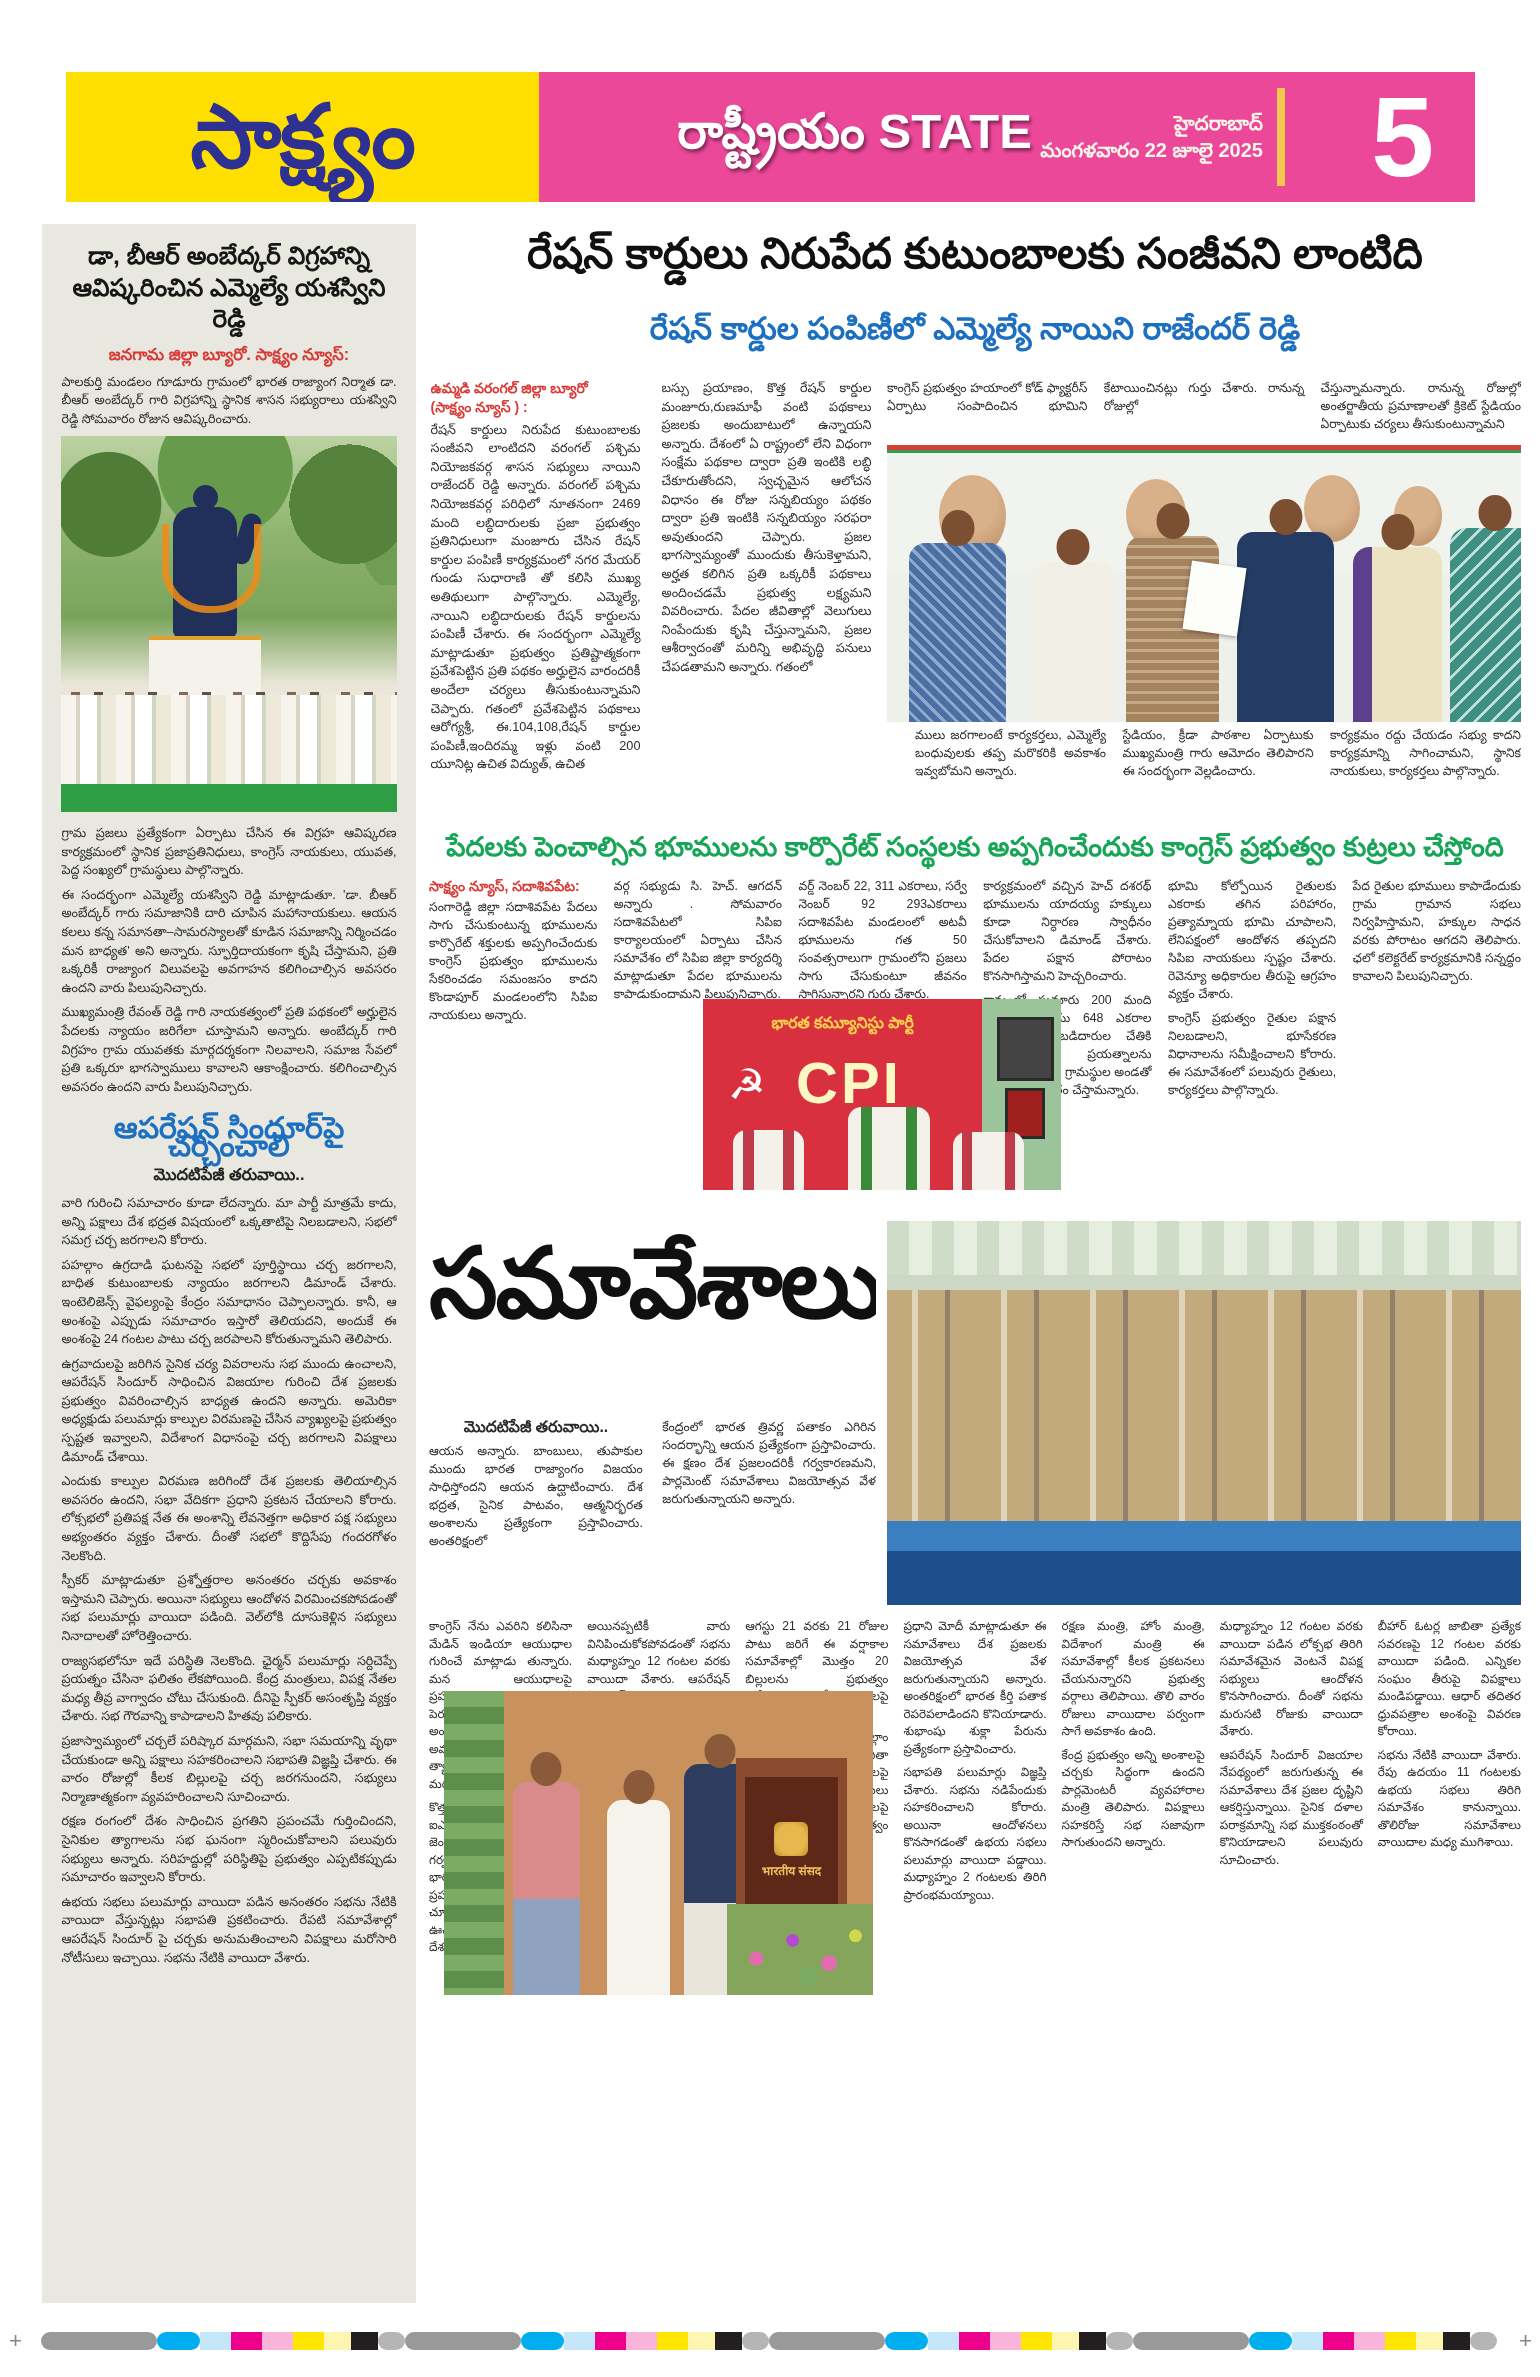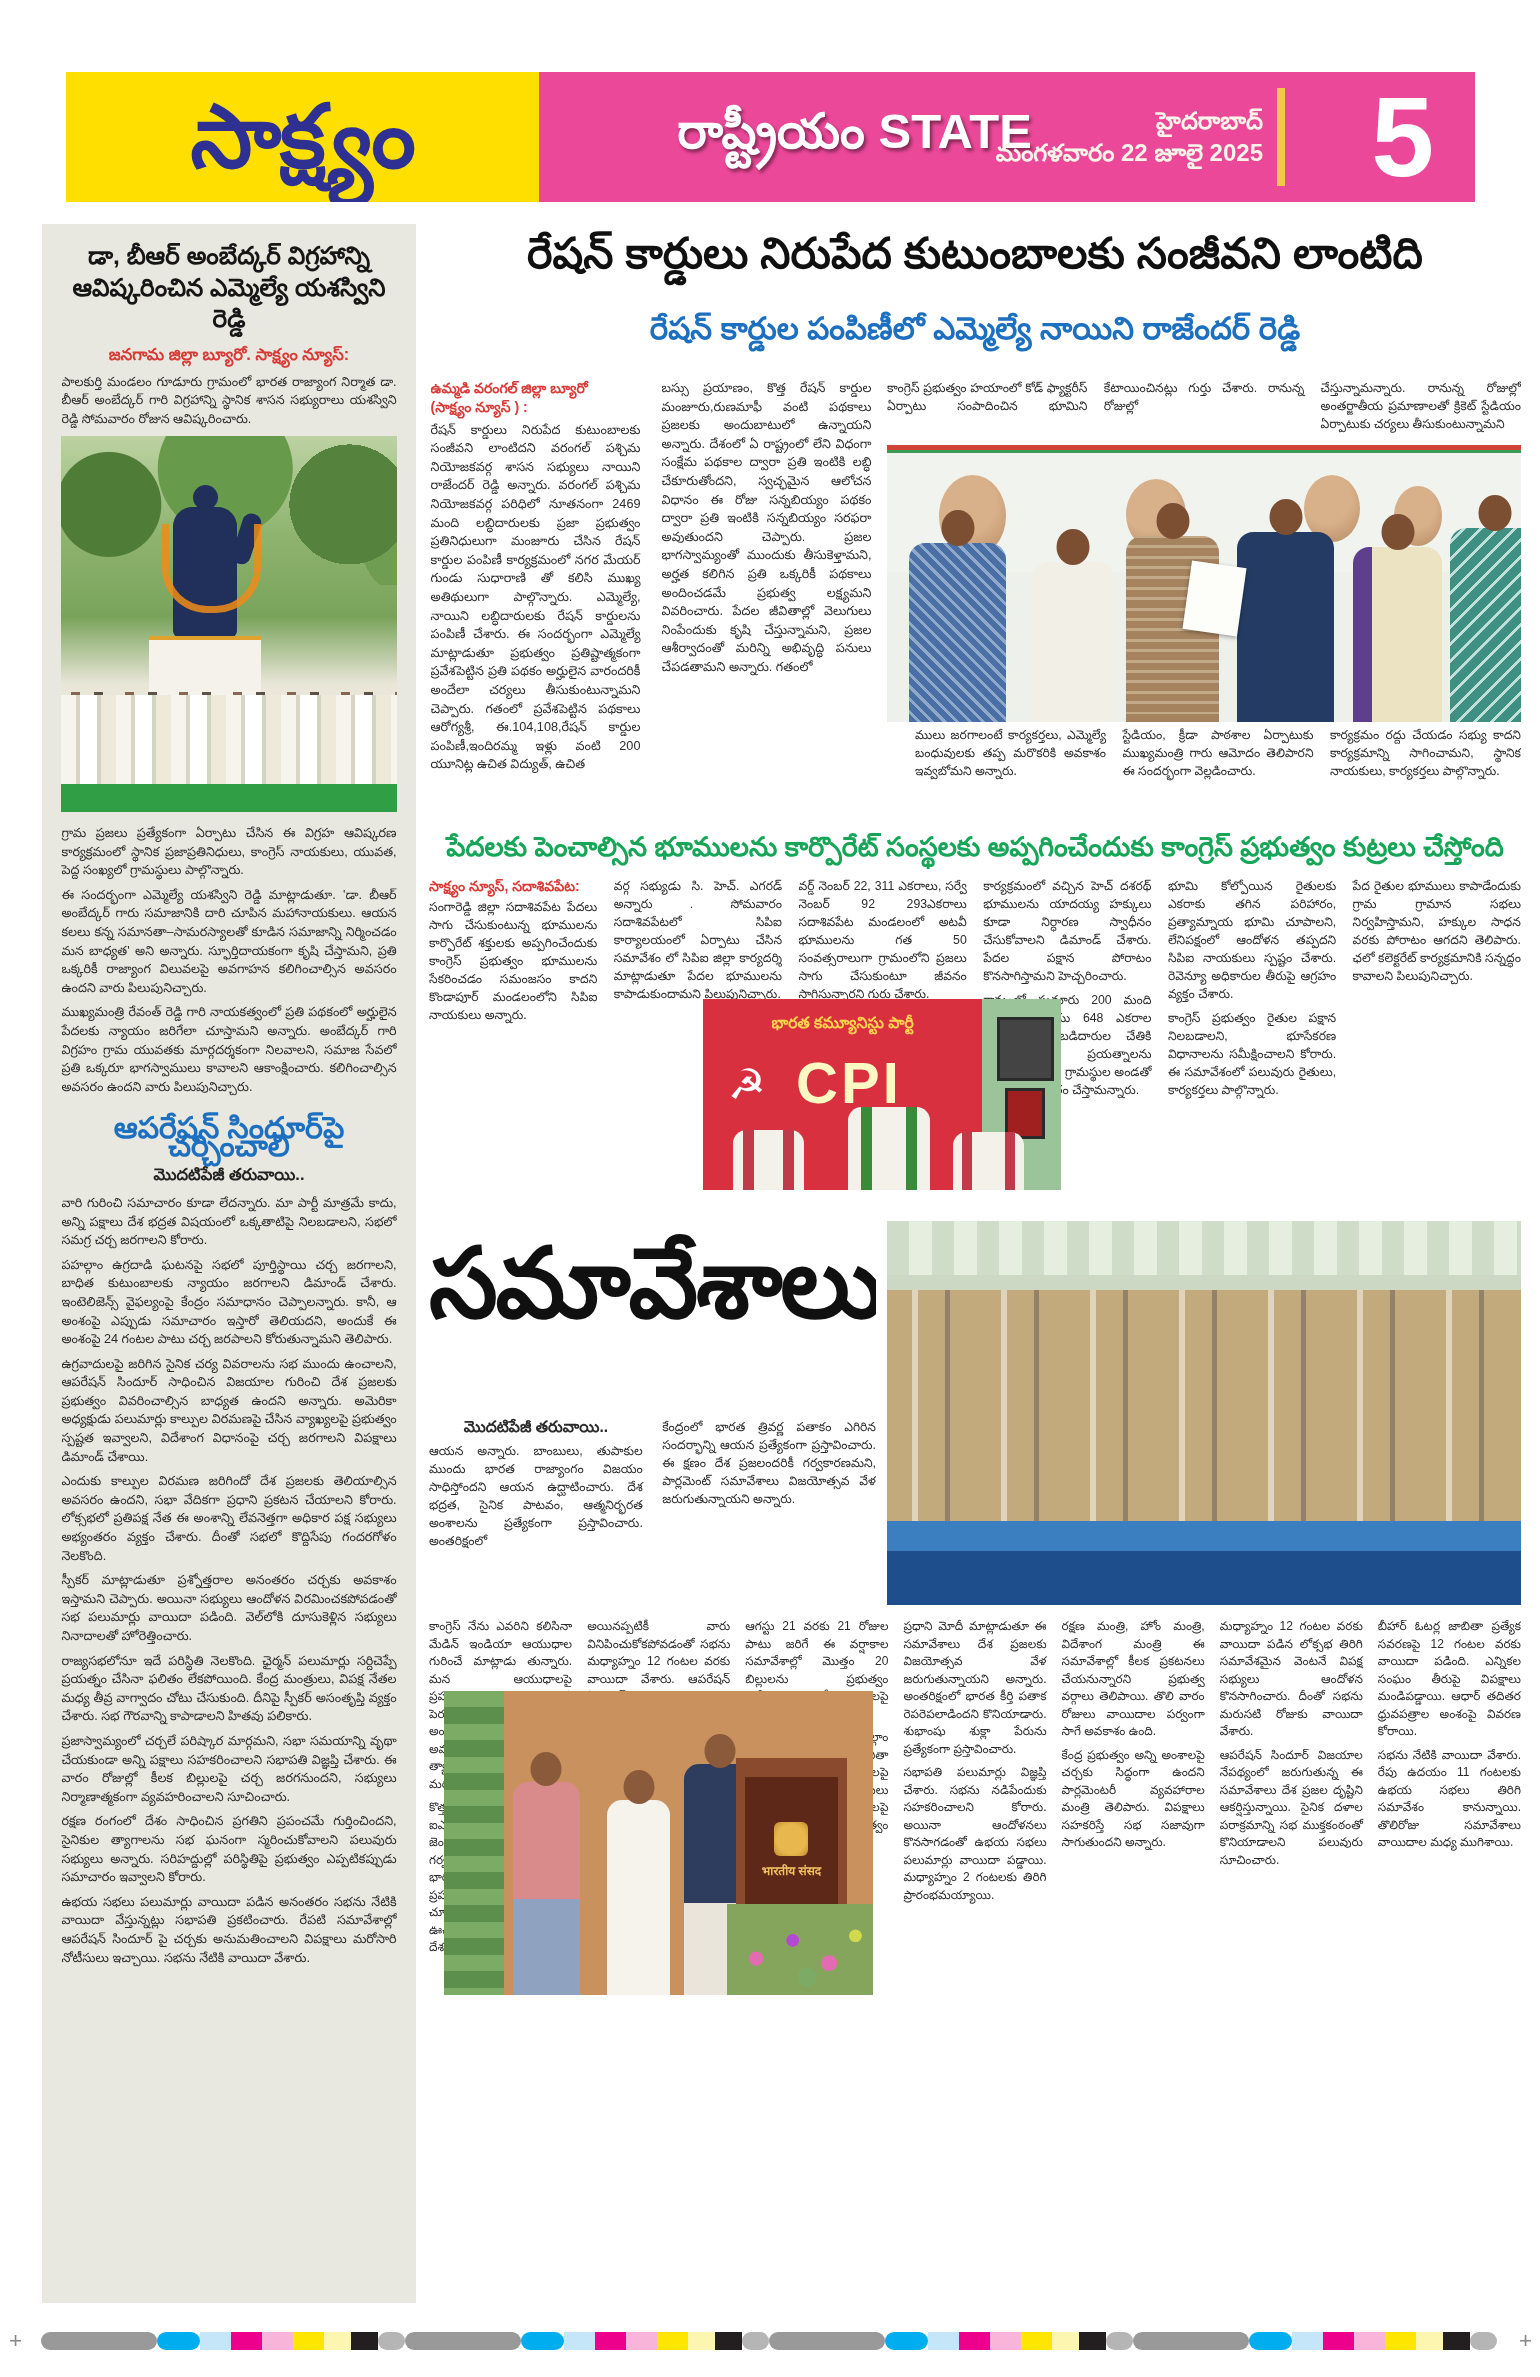--- a/index.html
+++ b/index.html
@@ -8,21 +8,21 @@
   
   #masthead{position:absolute;left:66px;top:72px;width:1408px;height:130px;}
   .mh-yellow{position:absolute;left:0;top:0;width:473px;height:130px;background:#ffdf00;
              display:flex;align-items:center;justify-content:center;overflow:hidden;}
   .mh-logo{font-size:88px;font-weight:800;color:#2e3192;letter-spacing:-1.5px;line-height:1;}
   .mh-blue{position:absolute;left:473px;top:0;width:936px;height:130px;background:#ec4899;}
   .mh-section{position:absolute;left:45px;right:350px;top:0;bottom:0;display:flex;
               align-items:center;justify-content:center;color:#ffffff;font-size:49px;font-weight:800;
               text-shadow:2.2px 3px 3.7px rgba(0,0,0,.45);white-space:nowrap;}
   .mh-dates{position:absolute;right:212px;top:0;bottom:0;display:flex;flex-direction:column;
-            justify-content:center;align-items:flex-end;color:#f8f4e8;font-size:24px;font-weight:700;
+            justify-content:center;align-items:flex-end;color:#f8f4e8;font-size:20px;font-weight:700;
             line-height:1.35;text-align:right;}
   .mh-bar{position:absolute;right:190px;top:16.4px;width:8.2px;height:98px;background:#f2c94c;}
   .mh-pagenum{position:absolute;right:41px;top:0;height:130px;display:flex;align-items:center;
               color:#ffffff;font-size:113px;font-weight:800;}
   
   .byline{color:#d93a36;font-weight:700;text-align:center;}
   p{margin:0 0 6px 0;text-align:justify;}
   .cols p{break-inside:avoid-column;}
   
   #leftcol{position:absolute;left:42px;top:224px;width:374px;height:2079px;background:#e9e8e0;
@@ -220,21 +220,21 @@
         <p>కార్యక్రమం రద్దు చేయడం సభ్యు కాదని కార్యక్రమాన్ని సాగించామని, స్థానిక నాయకులు, కార్యకర్తలు పాల్గొన్నారు.</p>
       </div>
     </div>
   </div>
 
   <div id="middle">
     <div class="mid-h">పేదలకు పెంచాల్సిన భూములను కార్పొరేట్ సంస్థలకు అప్పగించేందుకు కాంగ్రెస్ ప్రభుత్వం కుట్రలు చేస్తోంది</div>
     <div class="mid-cols cols">
       <div class="byline mid-byline">సాక్ష్యం న్యూస్, సదాశివపేట:</div>
       <p>సంగారెడ్డి జిల్లా సదాశివపేట పేదలు సాగు చేసుకుంటున్న భూములను కార్పొరేట్ శక్తులకు అప్పగించేందుకు కాంగ్రెస్ ప్రభుత్వం భూములను సేకరించడం సమంజసం కాదని కొండాపూర్ మండలంలోని సిపిఐ నాయకులు అన్నారు.</p>
-      <p>వర్గ సభ్యుడు సి. హెచ్. ఎగరడ్ అన్నారు . సోమవారం సదాశివపేటలో సిపిఐ కార్యాలయంలో ఏర్పాటు చేసిన సమావేశం లో సిపిఐ జిల్లా కార్యదర్శి మాట్లాడుతూ పేదల భూములను కాపాడుకుందామని పిలుపునిచ్చారు.</p>
+      <p>వర్గ సభ్యుడు సి. హెచ్. ఆగదన్ అన్నారు . సోమవారం సదాశివపేటలో సిపిఐ కార్యాలయంలో ఏర్పాటు చేసిన సమావేశం లో సిపిఐ జిల్లా కార్యదర్శి మాట్లాడుతూ పేదల భూములను కాపాడుకుందామని పిలుపునిచ్చారు.</p>
       <p>వర్డ్ నెంబర్ 22, 311 ఎకరాలు, సర్వే నెంబర్ 92 293ఎకరాలు సదాశివపేట మండలంలో అటవీ భూములను గత 50 సంవత్సరాలుగా గ్రామంలోని ప్రజలు సాగు చేసుకుంటూ జీవనం సాగిస్తున్నారని గుర్తు చేశారు.</p>
       <p>కార్యక్రమంలో వచ్చిన హెచ్ దశరథ్ భూములను యాదయ్య హక్కులు కూడా నిర్ధారణ స్వాధీనం చేసుకోవాలని డిమాండ్ చేశారు. పేదల పక్షాన పోరాటం కొనసాగిస్తామని హెచ్చరించారు.</p>
       <p>గ్రామంలో సుమారు 200 మంది రైతులు మరియు 648 ఎకరాల భూమిని పెట్టుబడిదారుల చేతికి అప్పగించే ప్రయత్నాలను అడ్డుకుంటామని, గ్రామస్థుల అండతో ఉద్యమం ఉధృతం చేస్తామన్నారు.</p>
       <p>భూమి కోల్పోయిన రైతులకు ఎకరాకు తగిన పరిహారం, ప్రత్యామ్నాయ భూమి చూపాలని, లేనిపక్షంలో ఆందోళన తప్పదని సిపిఐ నాయకులు స్పష్టం చేశారు. రెవెన్యూ అధికారుల తీరుపై ఆగ్రహం వ్యక్తం చేశారు.</p>
       <p>కాంగ్రెస్ ప్రభుత్వం రైతుల పక్షాన నిలబడాలని, భూసేకరణ విధానాలను సమీక్షించాలని కోరారు. ఈ సమావేశంలో పలువురు రైతులు, కార్యకర్తలు పాల్గొన్నారు.</p>
       <p>పేద రైతుల భూములు కాపాడేందుకు గ్రామ గ్రామాన సభలు నిర్వహిస్తామని, హక్కుల సాధన వరకు పోరాటం ఆగదని తెలిపారు. ఛలో కలెక్టరేట్ కార్యక్రమానికి సన్నద్ధం కావాలని పిలుపునిచ్చారు.</p>
     </div>
     <div class="cpi-photo">
       <div class="cpi-banner"></div>
       <div class="cpi-title">భారత కమ్యూనిస్టు పార్టీ</div>

